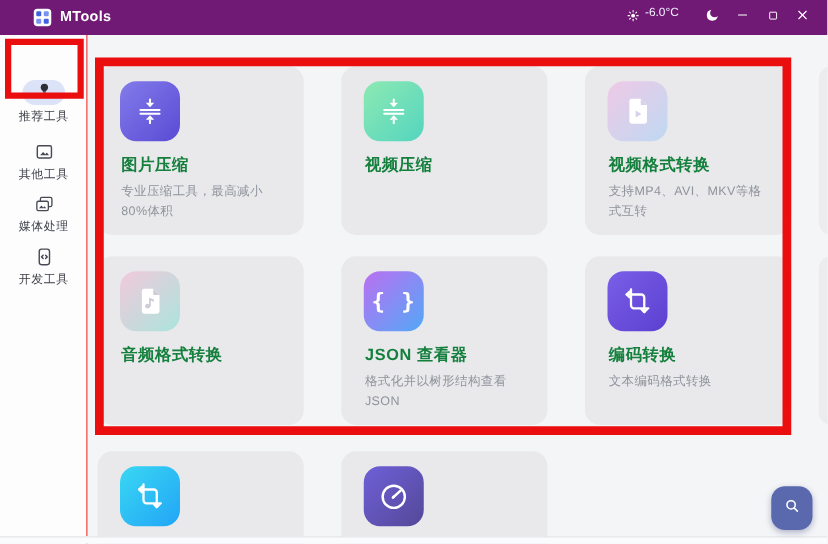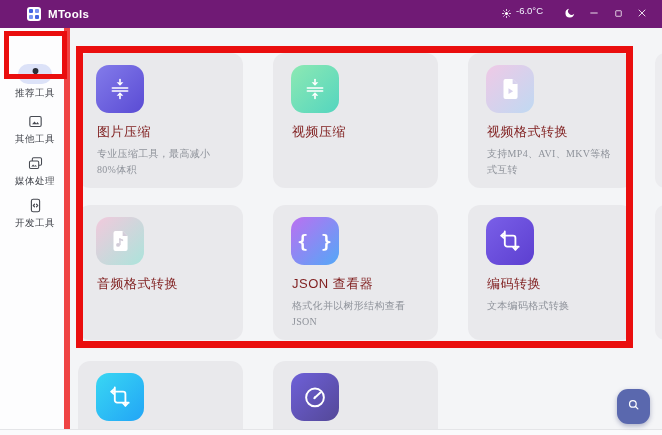--- a/index.html
+++ b/index.html
@@ -19,35 +19,35 @@
   .logo span:nth-child(1){background:#4262e0;} .logo span:nth-child(2){background:#7a93f2;}
   .logo span:nth-child(3){background:#7a93f2;} .logo span:nth-child(4){background:#4262e0;}
   .app-name { position:absolute; left:48px; top:8px; color:#fff; font-size:11.5px; font-weight:bold; letter-spacing:.3px; }
   .tb-right { position:absolute; right:0; top:0; height:28px; display:flex; align-items:center; color:#fff; }
   .tb-weather { display:flex; align-items:flex-start; gap:4px; margin-right:15px; }
   .tb-temp { font-size:9.5px; color:#f2f4ff; }
   .tb-btn { width:24px; height:28px; display:flex; align-items:center; justify-content:center; }
   .tb-btn.close { margin-right:8px; }
 
   
-  .sidebar { position:absolute; left:0; top:28px; width:70px; height:407px; background:#fdfdfe; border-right:6px solid #ef4444; z-index:2; }
+  .sidebar { position:absolute; left:0; top:28px; width:70px; height:407px; background:#fdfdfe; border-right:1px solid #ef4444; z-index:2; }
   .side-item { position:absolute; left:0; width:70px; text-align:center; cursor:default; }
   .side-label { display:block; font-size:9.5px; color:#3c3f46; margin-top:3px; letter-spacing:.5px; }
   .pill { width:34px; height:20px; border-radius:10px; background:#dce2f8; margin:0 auto; display:flex; align-items:center; justify-content:center; }
   .plain-ic { height:18px; display:flex; align-items:center; justify-content:center; }
   .side-item.i1{ top:36px; } .side-item.i2{ top:84px; } .side-item.i3{ top:126px; }
   .side-item.i4{ top:168px; } .side-item.i5{ top:210px; }
   .settings { position:absolute; left:0; top:404px; width:70px; text-align:center; }
 
   
   .card { position:absolute; width:165px; height:135px; background:#e9e9ec; border-radius:12px; z-index:1; }
   .tile { position:absolute; left:18px; top:12px; width:48px; height:48px; border-radius:13px;
           display:flex; align-items:center; justify-content:center; }
-  .card-title { position:absolute; left:19px; top:70px; font-size:13px; font-weight:normal; color:#7f1d1d; letter-spacing:.5px; }
-  .card-desc { position:absolute; left:19px; top:93px; width:132px; font-size:10px; line-height:1.55; color:#8f939b; letter-spacing:.3px;font-family:Liberation Serif, serif; }
+  .card-title { position:absolute; left:19px; top:70px; font-size:13px; font-weight:bold; color:#15803d; letter-spacing:.5px; }
+  .card-desc { position:absolute; left:19px; top:93px; width:132px; font-size:10px; line-height:1.55; color:#8f939b; letter-spacing:.3px; }
   .c1{ left:78px;  top:53px; }  .c2{ left:273px; top:53px; }  .c3{ left:468px; top:53px; }
   .c4{ left:78px;  top:205px; } .c5{ left:273px; top:205px; } .c6{ left:468px; top:205px; }
   .c7{ left:78px;  top:361px; } .c8{ left:273px; top:361px; }
   .sliver { position:absolute; left:655px; width:12px; height:135px; background:#ececef; border-radius:10px 0 0 10px; z-index:1; }
   .s1{ top:53px; } .s2{ top:205px; }
 
   .g1{ background:linear-gradient(135deg,#837bea,#5a4bd4); }
   .g2{ background:linear-gradient(135deg,#8de9b3,#54d5bf); }
   .g3{ background:linear-gradient(135deg,#efc9e6,#bfd9f2); --tint:#d7d1ec; }
   .g4{ background:linear-gradient(135deg,#f2c9dc,#abe4db); --tint:#d2ccd8; }

